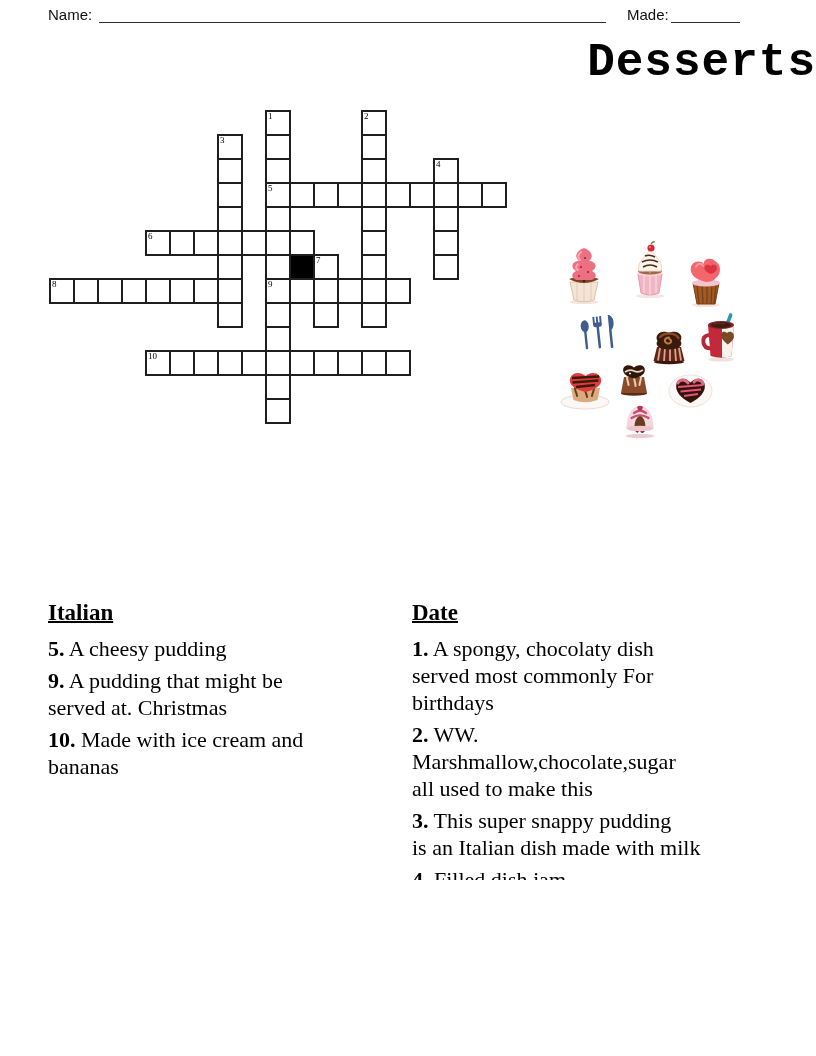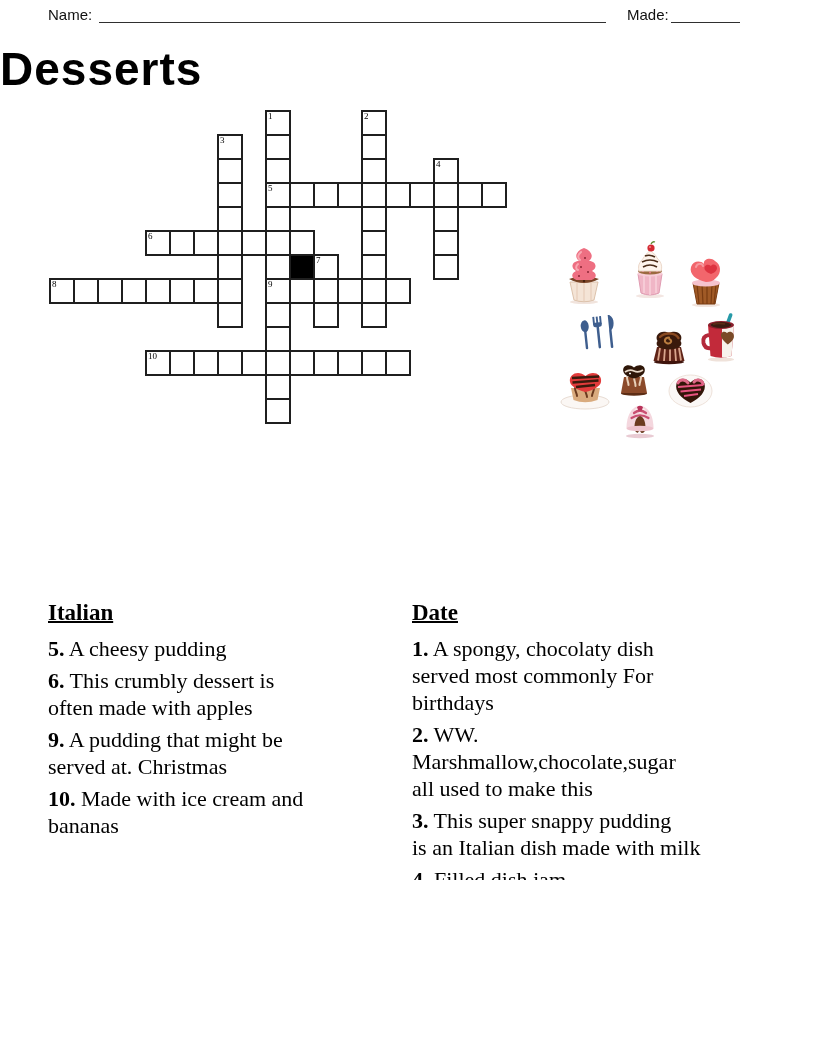--- a/index.html
+++ b/index.html
@@ -8,23 +8,23 @@
 
   
   .hdr-label{position:absolute;top:6px;font-size:15px;color:#111;}
   .name-label{left:48px;}
   .date-label{left:627px;}
   .blank-line{position:absolute;top:4px;height:18px;border-bottom:1.5px solid #2f2f2f;}
   .name-line{left:99px;width:507px;}
   .date-line{left:671px;width:69px;}
 
   
-  .title{position:absolute;left:0;right:0;top:38px;text-align:left;
-         font-family:Liberation Sans, sans-serif;font-weight:bold;font-size:46px;
-         letter-spacing:1px;line-height:1.1;margin-top:6px;}
+  .title{position:absolute;left:0;right:0;top:38px;text-align:right;
+         font-family:Liberation Mono, monospace;font-weight:bold;font-size:46px;
+         letter-spacing:1px;line-height:1.1;}
 
   
   .grid{position:absolute;left:0;top:0;}
   .cell{position:absolute;width:26px;height:26px;box-sizing:border-box;
         border:2px solid #1f1f1f;background:#fff;}
   .cell.black{background:#000;}
   .cell .num{position:absolute;top:0;left:1px;
              font:9px "Liberation Serif",serif;line-height:9px;color:#000;}
 
   
@@ -259,22 +259,20 @@
       <path d="M15 4 Q18 1.5 21 4 L19.8 7.5 L16.2 7.5 Z" fill="#b8335a"></path>
       <path d="M12.5 25 C12.5 18 14.5 14 18 13 C21.5 14 23.5 18 23.5 25 C23.5 28 21.8 30 20 30 C18.6 30 18.6 28 17.6 28 C16.2 28 16.6 30.5 14.8 29.5 C13.3 28.6 12.5 27 12.5 25 Z" fill="#6b3a1e"></path>
       <ellipse cx="18" cy="25.5" rx="13.5" ry="2.8" fill="#eec3cd"></ellipse>
     </svg>
   </div>
 
   <div class="clue-col clues-across">
     <h2 class="clue-heading">Italian</h2>
     <div>
         <div class="clue"><b class="clue-num">5.</b><span class="clue-text"> A cheesy pudding</span></div>
-        <div class="clue"><b class="clue-num">6.</b><span class="clue-text"> This crumbly dessert is
-often made with apples</span></div>
         <div class="clue"><b class="clue-num">9.</b><span class="clue-text"> A pudding that might be
 served at. Christmas</span></div>
         <div class="clue"><b class="clue-num">10.</b><span class="clue-text"> Made with ice cream and
 bananas</span></div>
       </div>
   </div>
 
   <div class="clue-col clues-down">
     <h2 class="clue-heading">Date</h2>
     <div>

